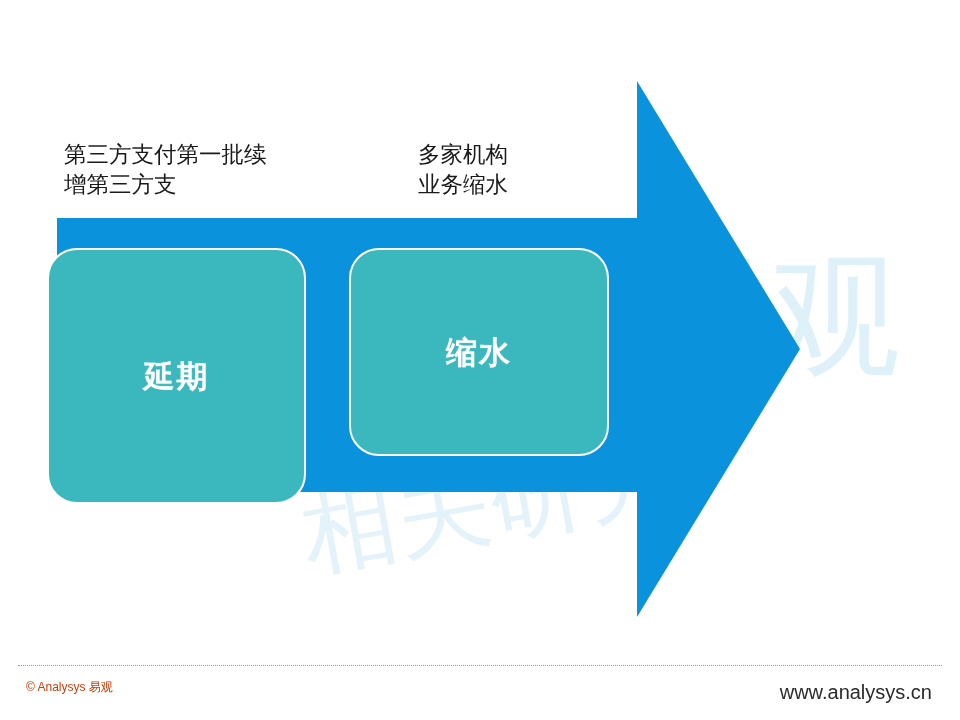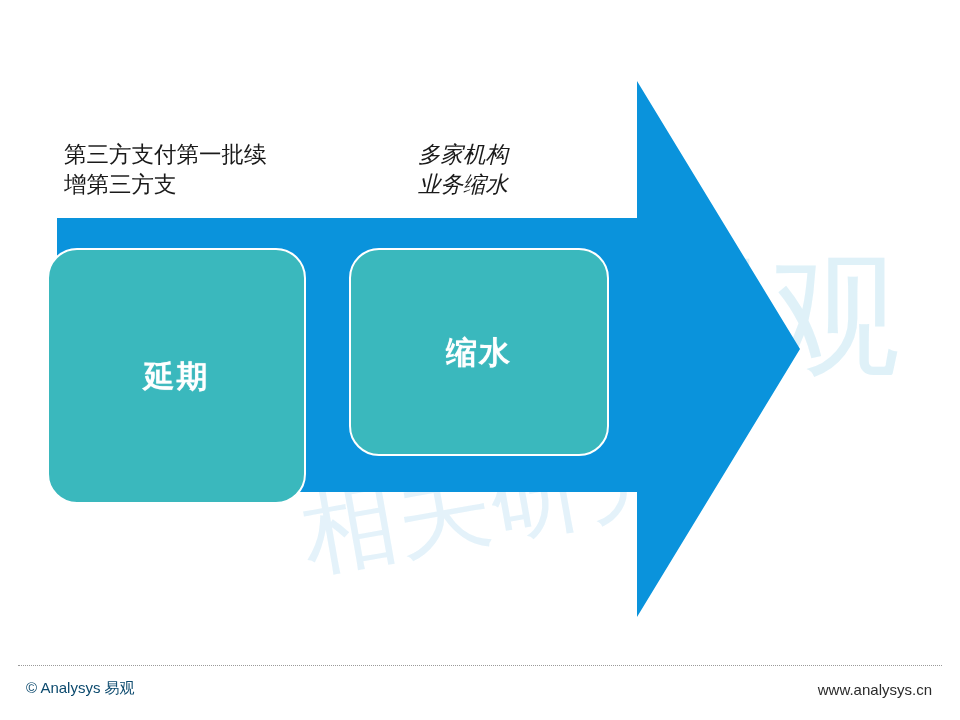--- a/index.html
+++ b/index.html
@@ -116,47 +116,47 @@
     position: absolute;
     z-index: 4;
     color: #1a1a1a;
     font-size: 22.5px;
     line-height: 30px;
     letter-spacing: 0px;
     white-space: pre-line;
     font-family: "Liberation Sans", "DejaVu Sans", sans-serif;
   }
   #caption-0 { left: 64px;  top: 140px; width: 270px; }
-  #caption-1 { left: 418px; top: 140px; width: 230px; font-style: italic; }
+  #caption-1 { left: 418px; top: 140px; width: 230px; }
   #caption-2 { left: 778px; top: 140px; width: 180px; }
 
   
   .footer-rule {
     position: absolute;
     left: 18px;
     top: 665px;
     width: 924px;
     height: 0;
     border-top: 1px dotted #9a9a9a;
     z-index: 5;
   }
   .footer-left {
     position: absolute;
     left: 26px;
     top: 679px;
-    font-size: 15px;
-    color: #0c4a6e;
+    font-size: 12px;
+    color: #c2410c;
     z-index: 5;
     font-family: "Liberation Sans", "DejaVu Sans", sans-serif;
   }
   .footer-right {
     position: absolute;
     right: 28px;
     top: 681px;
-    font-size: 15px;
+    font-size: 20px;
     color: #2b2b2b;
     z-index: 5;
     font-family: "Liberation Sans", "DejaVu Sans", sans-serif;
   }
 </style>
 </head>
 <body>
 
 <div id="slide">
 

